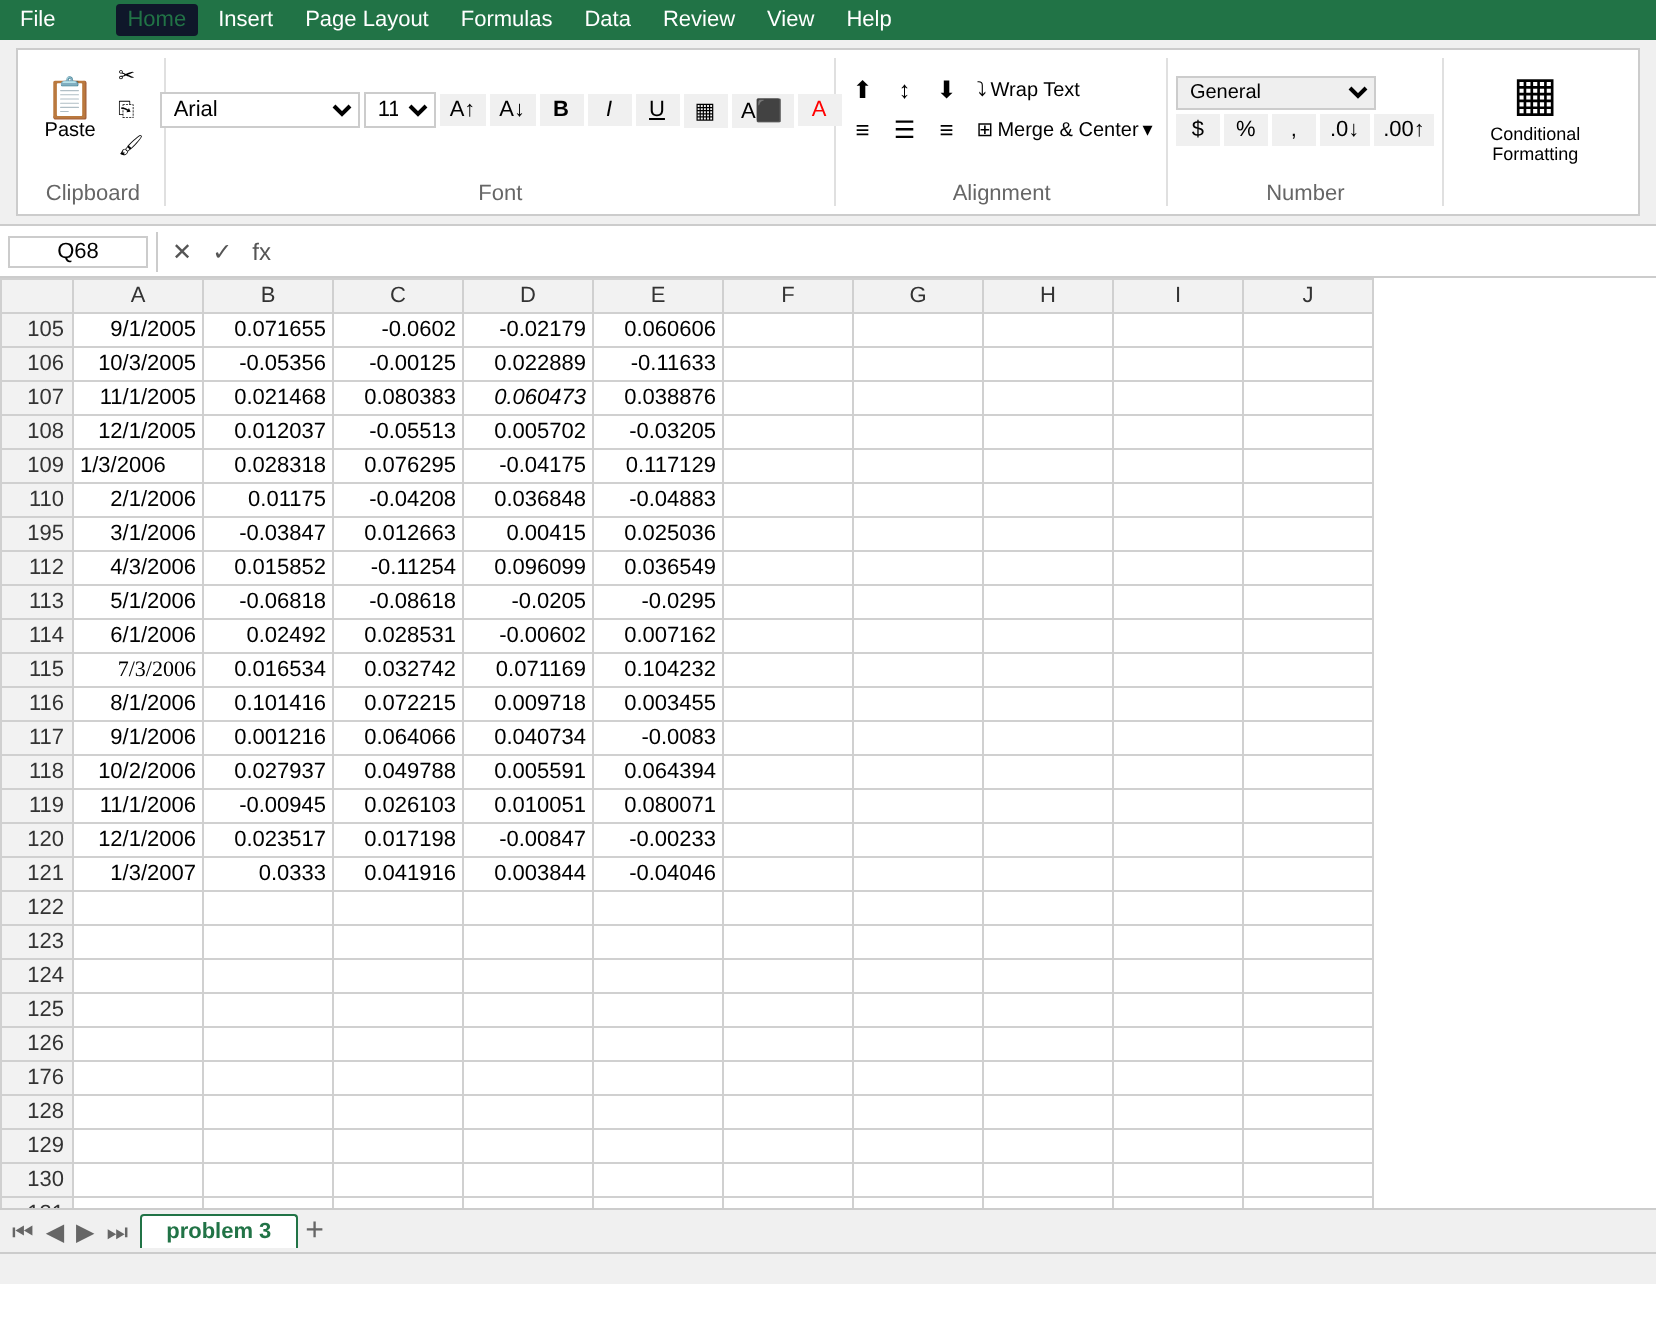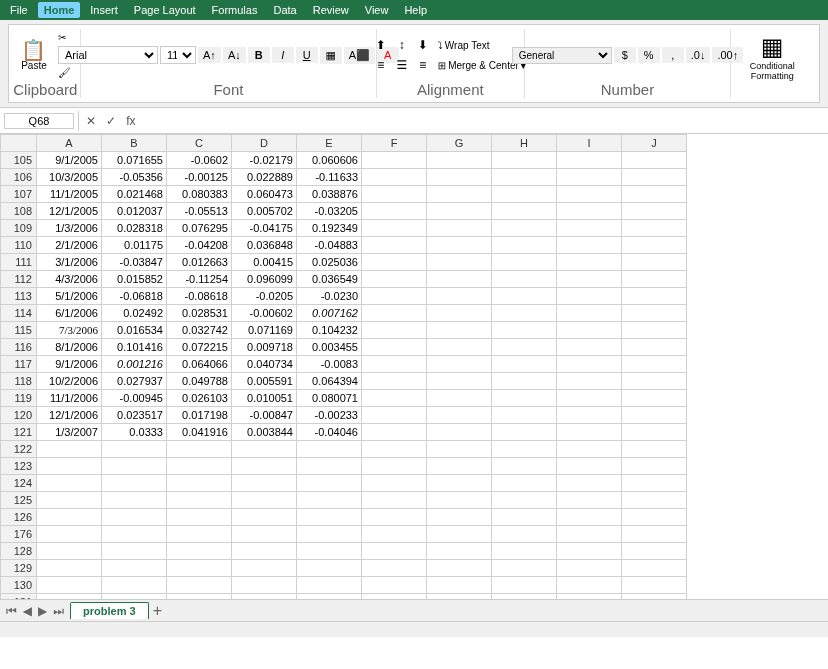--- a/index.html
+++ b/index.html
@@ -12,21 +12,21 @@
       color: white;
       font-size: 11px;
       padding: 2px 4px;
       gap: 4px;
     }
     .menu-bar span {
       padding: 2px 6px;
       cursor: pointer;
       border-radius: 2px;
     }
-    .menu-bar span.active { background: #7dd3fc; color: #217346; font-weight: bold; }
+    .menu-bar span.active { background: #0f172a; color: #217346; font-weight: normal; margin-left: 20px; }
 
     
     .ribbon {
       background: #f0f0f0;
       border-bottom: 1px solid #ccc;
       padding: 4px 8px;
     }
     .ribbon-content {
       background: white;
       border: 1px solid #ccc;
@@ -38,23 +38,23 @@
     .ribbon-group {
       display: flex;
       flex-direction: column;
       align-items: center;
       border-right: 1px solid #e0e0e0;
       padding: 0 8px 0 4px;
       min-width: 60px;
     }
     .ribbon-group:last-child { border-right: none; }
     .ribbon-group-label {
-      font-size: 15px;
+      font-size: 11px;
       color: #666;
-      margin-top: 0;
+      margin-top: 10px;
       text-align: center;
     }
     .ribbon-group-content {
       display: flex;
       flex-direction: row;
       align-items: center;
       gap: 2px;
       min-height: 52px;
     }
     .ribbon-btn-large {
@@ -141,21 +141,21 @@
       gap: 2px;
       padding: 2px 4px;
       cursor: pointer;
       border-radius: 2px;
       font-size: 10px;
       white-space: nowrap;
     }
 
     .number-group {
       display: flex;
-      flex-direction: row;
+      flex-direction: column;
       gap: 2px;
     }
     .number-select {
       width: 100px;
       font-size: 10px;
       border: 1px solid #ccc;
       padding: 1px 2px;
     }
     .number-row {
       display: flex;
@@ -500,21 +500,21 @@
           <td class="empty-cell"></td>
           <td class="empty-cell"></td>
           <td class="empty-cell"></td>
           <td class="empty-cell"></td>
         </tr>
         <tr>
           <td class="row-header">107</td>
           <td style="text-align: right; min-width: 65px;">11/1/2005</td>
           <td class="data-cell" style="min-width: 65px;">0.021468</td>
           <td class="data-cell" style="min-width: 65px;">0.080383</td>
-          <td class="data-cell" style="min-width: 65px;">0.060473</td>
+          <td class="data-cell" style="min-width: 65px; font-style: italic;">0.060473</td>
           <td class="data-cell" style="min-width: 65px;">0.038876</td>
           <td class="empty-cell"></td>
           <td class="empty-cell"></td>
           <td class="empty-cell"></td>
           <td class="empty-cell"></td>
           <td class="empty-cell"></td>
         </tr>
         <tr>
           <td class="row-header">108</td>
           <td style="text-align: right; min-width: 65px;">12/1/2005</td>
@@ -523,46 +523,46 @@
           <td class="data-cell" style="min-width: 65px;">0.005702</td>
           <td class="data-cell negative" style="min-width: 65px;">-0.03205</td>
           <td class="empty-cell"></td>
           <td class="empty-cell"></td>
           <td class="empty-cell"></td>
           <td class="empty-cell"></td>
           <td class="empty-cell"></td>
         </tr>
         <tr>
           <td class="row-header">109</td>
-          <td style="text-align: right; min-width: 65px;">1/3/2006</td>
+          <td style="min-width: 65px;">1/3/2006</td>
           <td class="data-cell" style="min-width: 65px;">0.028318</td>
           <td class="data-cell" style="min-width: 65px;">0.076295</td>
           <td class="data-cell negative" style="min-width: 65px;">-0.04175</td>
-          <td class="data-cell" style="min-width: 65px;">0.192349</td>
+          <td class="data-cell" style="min-width: 65px;">0.117129</td>
           <td class="empty-cell"></td>
           <td class="empty-cell"></td>
           <td class="empty-cell"></td>
           <td class="empty-cell"></td>
           <td class="empty-cell"></td>
         </tr>
         <tr>
           <td class="row-header">110</td>
           <td style="text-align: right; min-width: 65px;">2/1/2006</td>
           <td class="data-cell" style="min-width: 65px;">0.01175</td>
           <td class="data-cell negative" style="min-width: 65px;">-0.04208</td>
           <td class="data-cell" style="min-width: 65px;">0.036848</td>
           <td class="data-cell negative" style="min-width: 65px;">-0.04883</td>
           <td class="empty-cell"></td>
           <td class="empty-cell"></td>
           <td class="empty-cell"></td>
           <td class="empty-cell"></td>
           <td class="empty-cell"></td>
         </tr>
         <tr>
-          <td class="row-header">111</td>
+          <td class="row-header">195</td>
           <td style="text-align: right; min-width: 65px;">3/1/2006</td>
           <td class="data-cell negative" style="min-width: 65px;">-0.03847</td>
           <td class="data-cell" style="min-width: 65px;">0.012663</td>
           <td class="data-cell" style="min-width: 65px;">0.00415</td>
           <td class="data-cell" style="min-width: 65px;">0.025036</td>
           <td class="empty-cell"></td>
           <td class="empty-cell"></td>
           <td class="empty-cell"></td>
           <td class="empty-cell"></td>
           <td class="empty-cell"></td>
@@ -579,34 +579,34 @@
           <td class="empty-cell"></td>
           <td class="empty-cell"></td>
           <td class="empty-cell"></td>
         </tr>
         <tr>
           <td class="row-header">113</td>
           <td style="text-align: right; min-width: 65px;">5/1/2006</td>
           <td class="data-cell negative" style="min-width: 65px;">-0.06818</td>
           <td class="data-cell negative" style="min-width: 65px;">-0.08618</td>
           <td class="data-cell negative" style="min-width: 65px;">-0.0205</td>
-          <td class="data-cell negative" style="min-width: 65px;">-0.0230</td>
+          <td class="data-cell negative" style="min-width: 65px;">-0.0295</td>
           <td class="empty-cell"></td>
           <td class="empty-cell"></td>
           <td class="empty-cell"></td>
           <td class="empty-cell"></td>
           <td class="empty-cell"></td>
         </tr>
         <tr>
           <td class="row-header">114</td>
           <td style="text-align: right; min-width: 65px;">6/1/2006</td>
           <td class="data-cell" style="min-width: 65px;">0.02492</td>
           <td class="data-cell" style="min-width: 65px;">0.028531</td>
           <td class="data-cell negative" style="min-width: 65px;">-0.00602</td>
-          <td class="data-cell" style="min-width: 65px; font-style: italic;">0.007162</td>
+          <td class="data-cell" style="min-width: 65px;">0.007162</td>
           <td class="empty-cell"></td>
           <td class="empty-cell"></td>
           <td class="empty-cell"></td>
           <td class="empty-cell"></td>
           <td class="empty-cell"></td>
         </tr>
         <tr>
           <td class="row-header">115</td>
           <td style="text-align: right; min-width: 65px; font-family: Liberation Serif, serif;">7/3/2006</td>
           <td class="data-cell" style="min-width: 65px;">0.016534</td>
@@ -628,21 +628,21 @@
           <td class="data-cell" style="min-width: 65px;">0.003455</td>
           <td class="empty-cell"></td>
           <td class="empty-cell"></td>
           <td class="empty-cell"></td>
           <td class="empty-cell"></td>
           <td class="empty-cell"></td>
         </tr>
         <tr>
           <td class="row-header">117</td>
           <td style="text-align: right; min-width: 65px;">9/1/2006</td>
-          <td class="data-cell" style="min-width: 65px; font-style: italic;">0.001216</td>
+          <td class="data-cell" style="min-width: 65px;">0.001216</td>
           <td class="data-cell" style="min-width: 65px;">0.064066</td>
           <td class="data-cell" style="min-width: 65px;">0.040734</td>
           <td class="data-cell negative" style="min-width: 65px;">-0.0083</td>
           <td class="empty-cell"></td>
           <td class="empty-cell"></td>
           <td class="empty-cell"></td>
           <td class="empty-cell"></td>
           <td class="empty-cell"></td>
         </tr>
         <tr>

